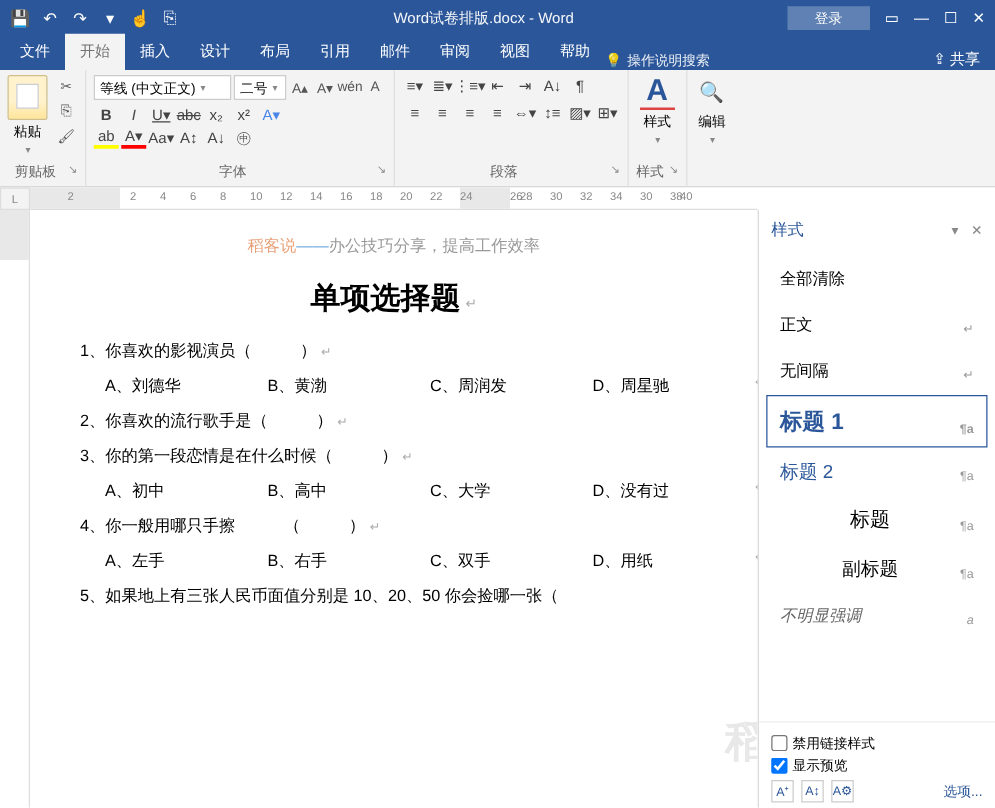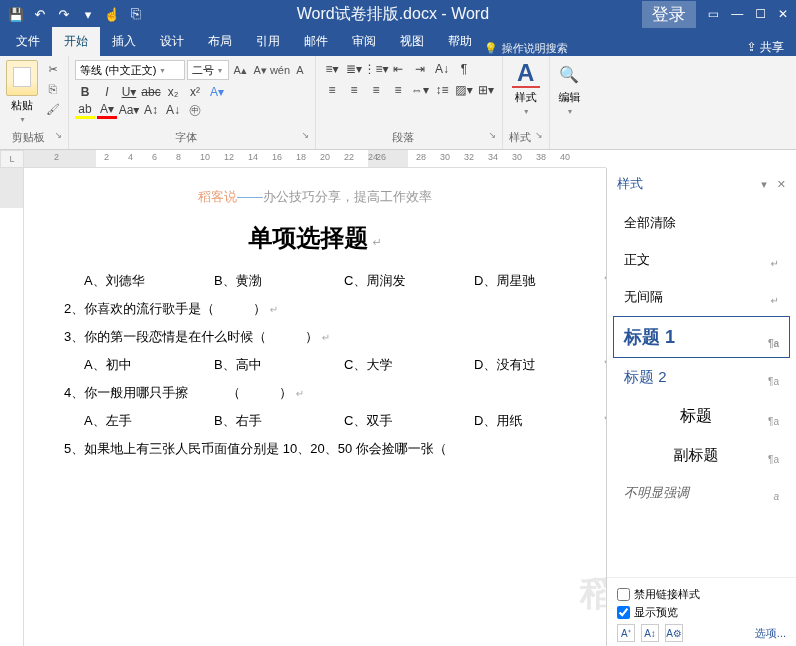--- a/index.html
+++ b/index.html
@@ -1,27 +1,27 @@
 <!DOCTYPE html>
 <html><head>
 <meta charset="utf-8">
 <style>
 * { margin: 0; padding: 0; box-sizing: border-box; font-family: "Microsoft YaHei", sans-serif; }
 body { width: 796px; height: 646px; background: #fff; overflow: hidden; font-size: 12px; }
 
 .titlebar { height: 28px; background: #2b579a; display: flex; align-items: center; color: #fff; padding: 0 8px; }
 .titlebar .qat { display: flex; gap: 8px; align-items: center; }
 .titlebar .qat span { width: 16px; height: 16px; display: inline-flex; align-items: center; justify-content: center; font-size: 13px; }
-.titlebar .title { flex: 1; text-align: center; font-size: 16px; opacity: 0.95; }
+.titlebar .title { flex: 1; text-align: center; font-size: 12px; opacity: 0.95; }
 .titlebar .win-controls { display: flex; gap: 12px; align-items: center; }
-.titlebar .login-btn { background: rgba(255,255,255,0.25); padding: 2px 10px; font-size: 17px; }
+.titlebar .login-btn { background: rgba(255,255,255,0.25); padding: 2px 22px; font-size: 11px; }
 
 .tabs { height: 28px; background: #2b579a; display: flex; align-items: flex-end; color: #fff; padding: 0 4px; }
 .tabs .tab { padding: 6px 12px; font-size: 12px; cursor: pointer; }
-.tabs .tab.active { background: #f3f3f3; color: #0c4a6e; }
+.tabs .tab.active { background: #f3f3f3; color: #737373; }
 .tabs .right { margin-left: auto; display: flex; align-items: center; gap: 6px; padding-right: 8px; }
 .tabs .tellme { display: flex; align-items: center; gap: 4px; opacity: 0.9; font-size: 11px; }
 .tabs .bulb { color: #ffd966; }
 
 .ribbon { height: 94px; background: #f3f3f3; border-bottom: 1px solid #d0d0d0; display: flex; }
 .group { border-right: 1px solid #e0e0e0; padding: 4px 6px 2px 6px; display: flex; flex-direction: column; position: relative; }
 .group-label { font-size: 11px; color: #666; text-align: center; margin-top: auto; padding-bottom: 2px; }
 .group-label .launcher { float: right; font-size: 9px; color: #888; margin-left: 4px; }
 .group-body { display: flex; gap: 4px; }
 
@@ -245,43 +245,44 @@
     <span class="mark" style="left:128px">6</span>
     <span class="mark" style="left:152px">8</span>
     <span class="mark" style="left:176px">10</span>
     <span class="mark" style="left:200px">12</span>
     <span class="mark" style="left:224px">14</span>
     <span class="mark" style="left:248px">16</span>
     <span class="mark" style="left:272px">18</span>
     <span class="mark" style="left:296px">20</span>
     <span class="mark" style="left:320px">22</span>
     <span class="mark" style="left:344px">24</span>
-    <span class="mark" style="left:352px">26</span>
+    <span class="mark" style="left:384px">26</span>
     <span class="mark" style="left:392px">28</span>
     <span class="mark" style="left:416px">30</span>
     <span class="mark" style="left:440px">32</span>
     <span class="mark" style="left:464px">34</span>
     <span class="mark" style="left:488px">30</span>
     <span class="mark" style="left:512px">38</span>
-    <span class="mark" style="left:536px">40</span>
+    <span class="mark" style="left:520px">40</span>
   </div>
   <div style="width:190px;background:#fff"></div>
 </div>
 
 <div class="workspace">
   <div class="ruler-v">
     <div class="v-margin"></div>
   </div>
 
   <div class="doc-area">
     <div class="doc-header">
       <span>稻客说</span><span class="blue">——</span><span class="gray">办公技巧分享，提高工作效率</span>
     </div>
     <div class="doc-title">单项选择题</div>
 
+    <div class="q-line"><span>1、你喜欢的影视演员（　　　）</span> <span class="ret">↵</span></div>
     <div class="opt-line">
       <span>A、刘德华</span>
       <span>B、黄渤</span>
       <span>C、周润发</span>
       <span>D、周星驰</span>
         <span class="ret">↵</span>
     </div>
 
     <div class="q-line"><span>2、你喜欢的流行歌手是（　　　）</span> <span class="ret">↵</span></div>
 

